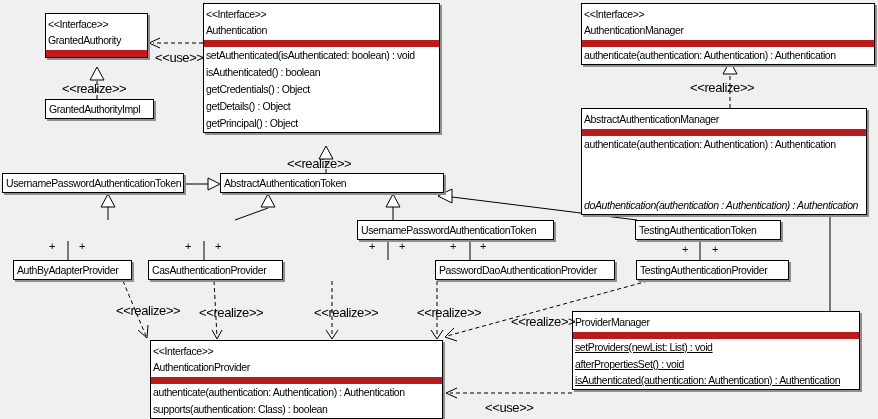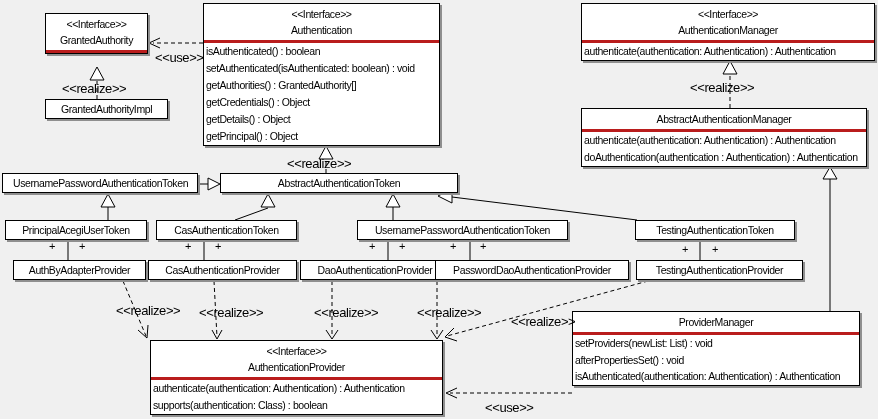--- a/index.html
+++ b/index.html
@@ -5,28 +5,28 @@
   html,body{margin:0;padding:0;background:#f0f0f0;}
   #canvas{
     position:relative;width:878px;height:419px;background:#f0f0f0;
     font-family:"Liberation Sans",sans-serif;color:#000;overflow:hidden;
   }
   #wires{position:absolute;left:0;top:0;width:878px;height:419px;}
   .box{
     position:absolute;background:#fff;border:1px solid #000;
     box-shadow:2px 2px 0 #8f8f8f;font-size:10.5px;letter-spacing:-0.4px;
   }
-  .hdr{border-bottom:3px solid #b91c1c;text-align:center;padding:2px 2px 1px 2px;}
+  .hdr{border-bottom:7px solid #b91c1c;padding:2px 2px 1px 2px;}
   .stereo{line-height:16px;white-space:nowrap;}
   .cname{line-height:17px;white-space:nowrap;}
   .m{line-height:17px;padding:0 2px;white-space:nowrap;}
-  .m.tight{line-height:16.5px;}
-  .simple{line-height:18px;text-align:center;padding:0 10px;white-space:nowrap;}
+  .m.tight{line-height:16.5px;text-decoration:underline;}
+  .simple{line-height:18px;text-align:left;padding:0 3px;white-space:nowrap;}
   .abstract{}
-  .it{}
+  .it{font-style:italic;margin-top:44px;}
   .edge-label{
     position:absolute;font-size:13px;letter-spacing:-0.4px;white-space:nowrap;
   }
   .plus{position:absolute;font-size:11px;line-height:11px;}
 </style>
 </head>
 <body>
 
 <div id="canvas">
 
@@ -136,23 +136,22 @@
 
   <div class="box simple" style="left:45px;top:99px;width:101px">
     <span>GrantedAuthorityImpl</span>
   </div>
 
   <div class="box" style="left:203px;top:3px;width:235px">
     <div class="hdr">
       <div class="stereo">&lt;&lt;Interface&gt;&gt;</div>
       <div class="cname">Authentication</div>
     </div>
+    <div class="m">setAuthenticated(isAuthenticated: boolean) : void</div>
     <div class="m">isAuthenticated() : boolean</div>
-    <div class="m">setAuthenticated(isAuthenticated: boolean) : void</div>
-    <div class="m">getAuthorities() : GrantedAuthority[]</div>
     <div class="m">getCredentials() : Object</div>
     <div class="m">getDetails() : Object</div>
     <div class="m">getPrincipal() : Object</div>
   </div>
 
   <div class="box" style="left:581px;top:3px;width:292px">
     <div class="hdr">
       <div class="stereo">&lt;&lt;Interface&gt;&gt;</div>
       <div class="cname">AuthenticationManager</div>
     </div>
@@ -168,47 +167,38 @@
   </div>
 
   <div class="box simple abstract" style="left:2px;top:173px;width:174px">
     <span>UsernamePasswordAuthenticationToken</span>
   </div>
 
   <div class="box simple abstract" style="left:220px;top:173px;width:216px">
     <span>AbstractAuthenticationToken</span>
   </div>
 
-  <div class="box simple" style="left:5px;top:220px;width:120px">
-    <span>PrincipalAcegiUserToken</span>
-  </div>
-
-  <div class="box simple" style="left:156px;top:220px;width:119px">
-    <span>CasAuthenticationToken</span>
-  </div>
+
 
   <div class="box simple" style="left:357px;top:220px;width:189px">
     <span>UsernamePasswordAuthenticationToken</span>
   </div>
 
   <div class="box simple" style="left:635px;top:220px;width:138px">
     <span>TestingAuthenticationToken</span>
   </div>
 
   <div class="box simple" style="left:13px;top:260px;width:111px">
     <span>AuthByAdapterProvider</span>
   </div>
 
   <div class="box simple" style="left:148px;top:260px;width:127px">
     <span>CasAuthenticationProvider</span>
   </div>
 
-  <div class="box simple" style="left:300px;top:260px;width:128px">
-    <span>DaoAuthenticationProvider</span>
-  </div>
 
   <div class="box simple" style="left:435px;top:260px;width:172px">
     <span>PasswordDaoAuthenticationProvider</span>
   </div>
 
   <div class="box simple" style="left:636px;top:260px;width:145px">
     <span>TestingAuthenticationProvider</span>
   </div>
 
   <div class="box" style="left:150px;top:340px;width:291px">

